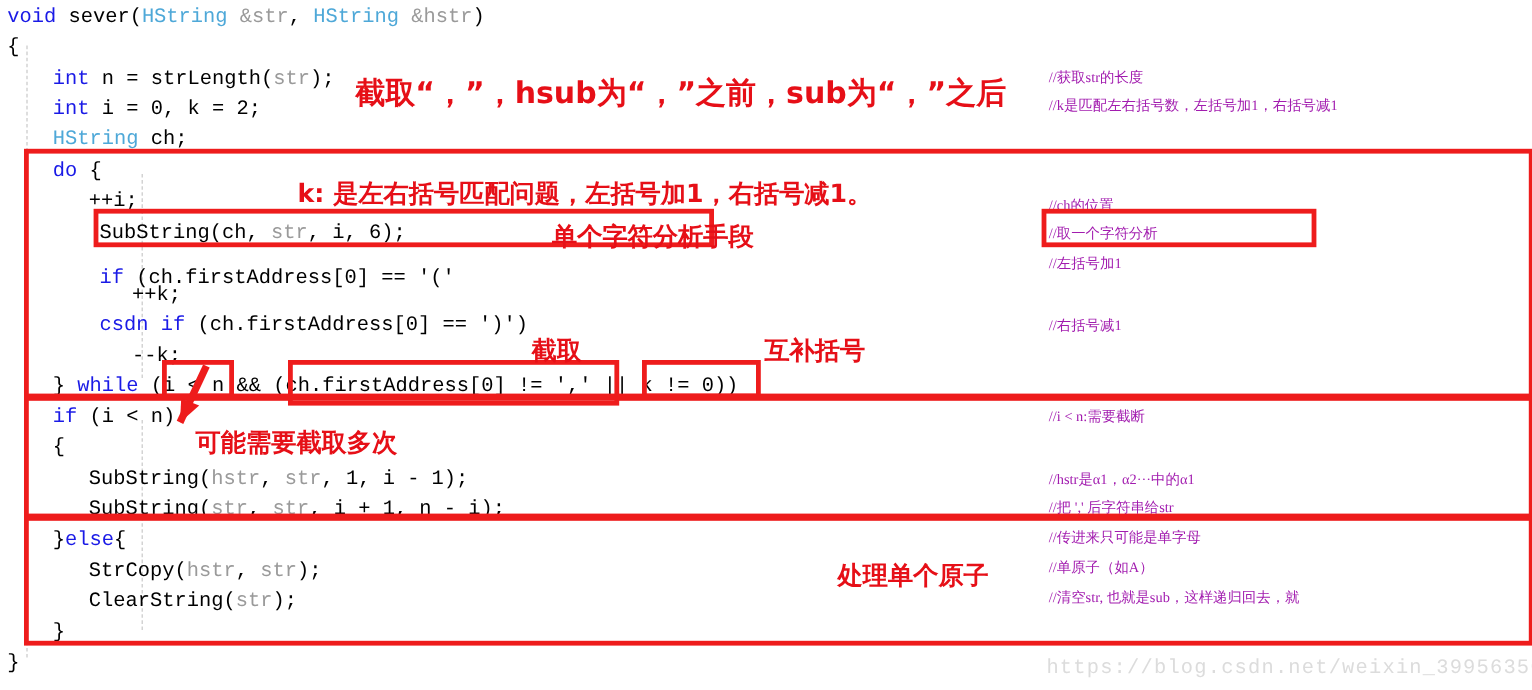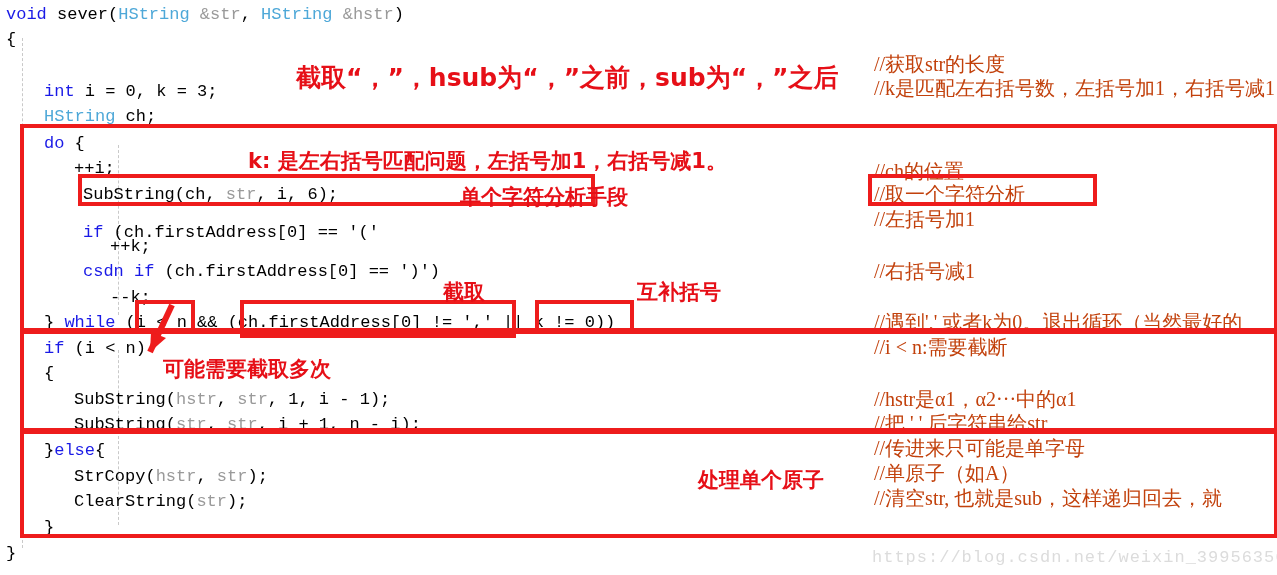--- a/index.html
+++ b/index.html
@@ -21,21 +21,21 @@
   .var{color:#9a9a9a;}          
   .pln{color:#000000;}
 
   
   .guide{position:absolute;width:0;border-left:1px dashed #c9c9c9;}
 
   
   .cmt{
     position:absolute;white-space:pre;
     font-family:"Liberation Serif","DejaVu Serif",serif;
-    font-size:20px;line-height:22px;color:#c2410c;
+    font-size:12px;line-height:22px;color:#a21caf;
   }
 
   
   .ann{
     position:absolute;white-space:pre;color:#e60f17;
     font-family:"DejaVu Sans","Liberation Sans",sans-serif;
     font-weight:bold;letter-spacing:0px;
   }
 
   
@@ -58,21 +58,22 @@
 
   <div class="code-layer" id="guide-layer">
       <div class="guide" style="left: 22px; top: 38px; height: 510px;"></div>
       <div class="guide" style="left: 118px; top: 145px; height: 170px;"></div>
       <div class="guide" style="left: 118px; top: 350px; height: 175px;"></div>
     </div>
 
   <div class="code-layer" id="code-layer">
       <div class="cline" style="left: 6px; top: 2px;"><span class="kw">void </span><span class="pln">sever</span><span class="pln">(</span><span class="typ">HString </span><span class="var">&amp;str</span><span class="pln">, </span><span class="typ">HString </span><span class="var">&amp;hstr</span><span class="pln">)</span></div>
       <div class="cline" style="left: 6px; top: 27px;"><span class="pln">{</span></div>
-      <div class="cline" style="left: 44px; top: 79px;"><span class="kw">int</span><span class="pln"> i = 0, k = 3;</span></div>
+      <div class="cline" style="left: 44px; top: 54px;"><span class="kw">int</span><span class="pln"> n = strLength(</span><span class="var">str</span><span class="pln">);</span></div>
+      <div class="cline" style="left: 44px; top: 79px;"><span class="kw">int</span><span class="pln"> i = 0, k = 2;</span></div>
       <div class="cline" style="left: 44px; top: 104px;"><span class="typ">HString</span><span class="pln"> ch;</span></div>
       <div class="cline" style="left: 44px; top: 131px;"><span class="kw">do</span><span class="pln"> {</span></div>
       <div class="cline" style="left: 74px; top: 156px;"><span class="pln">++i;</span></div>
       <div class="cline" style="left: 83px; top: 182px;"><span class="pln">SubString(ch, </span><span class="var">str</span><span class="pln">, i, 6);</span></div>
       <div class="cline" style="left: 83px; top: 220px;"><span class="kw">if</span><span class="pln"> (ch.firstAddress[0] == </span><span class="pln">'('</span></div>
       <div class="cline" style="left: 110px; top: 234px;"><span class="pln">++k;</span></div>
       <div class="cline" style="left: 83px; top: 259px;"><span class="kw">csdn if</span><span class="pln"> (ch.firstAddress[0] == ')')</span></div>
       <div class="cline" style="left: 110px; top: 285px;"><span class="pln">--k;</span></div>
       <div class="cline" style="left: 44px; top: 310px;"><span class="pln">} </span><span class="kw">while</span><span class="pln"> (i &lt; n &amp;&amp; (ch.firstAddress[0] != ',' || k != 0))</span></div>
       <div class="cline" style="left: 44px; top: 336px;"><span class="kw">if</span><span class="pln"> (i &lt; n)</span></div>
@@ -86,21 +87,20 @@
       <div class="cline" style="left: 6px; top: 541px;"><span class="pln">}</span></div>
     </div>
 
   <div class="code-layer" id="comment-layer">
       <div class="cmt" style="left: 874px; top: 53px;">//获取str的长度</div>
       <div class="cmt" style="left: 874px; top: 77px;">//k是匹配左右括号数，左括号加1，右括号减1</div>
       <div class="cmt" style="left: 874px; top: 160px;">//ch的位置</div>
       <div class="cmt" style="left: 874px; top: 183px;">//取一个字符分析</div>
       <div class="cmt" style="left: 874px; top: 208px;">//左括号加1</div>
       <div class="cmt" style="left: 874px; top: 260px;">//右括号减1</div>
-      <div class="cmt" style="left: 874px; top: 311px;">//遇到',' 或者k为0。退出循环（当然最好的</div>
       <div class="cmt" style="left: 874px; top: 336px;">//i &lt; n:需要截断</div>
       <div class="cmt" style="left: 874px; top: 388px;">//hstr是α1，α2···中的α1</div>
       <div class="cmt" style="left: 874px; top: 412px;">//把 ',' 后字符串给str</div>
       <div class="cmt" style="left: 874px; top: 437px;">//传进来只可能是单字母</div>
       <div class="cmt" style="left: 874px; top: 462px;">//单原子（如A）</div>
       <div class="cmt" style="left: 874px; top: 487px;">//清空str, 也就是sub，这样递归回去，就</div>
     </div>
 
   <div class="code-layer" id="box-layer">
       <div class="box" style="left: 20px; top: 124px; width: 1258px; height: 208px;"></div>

